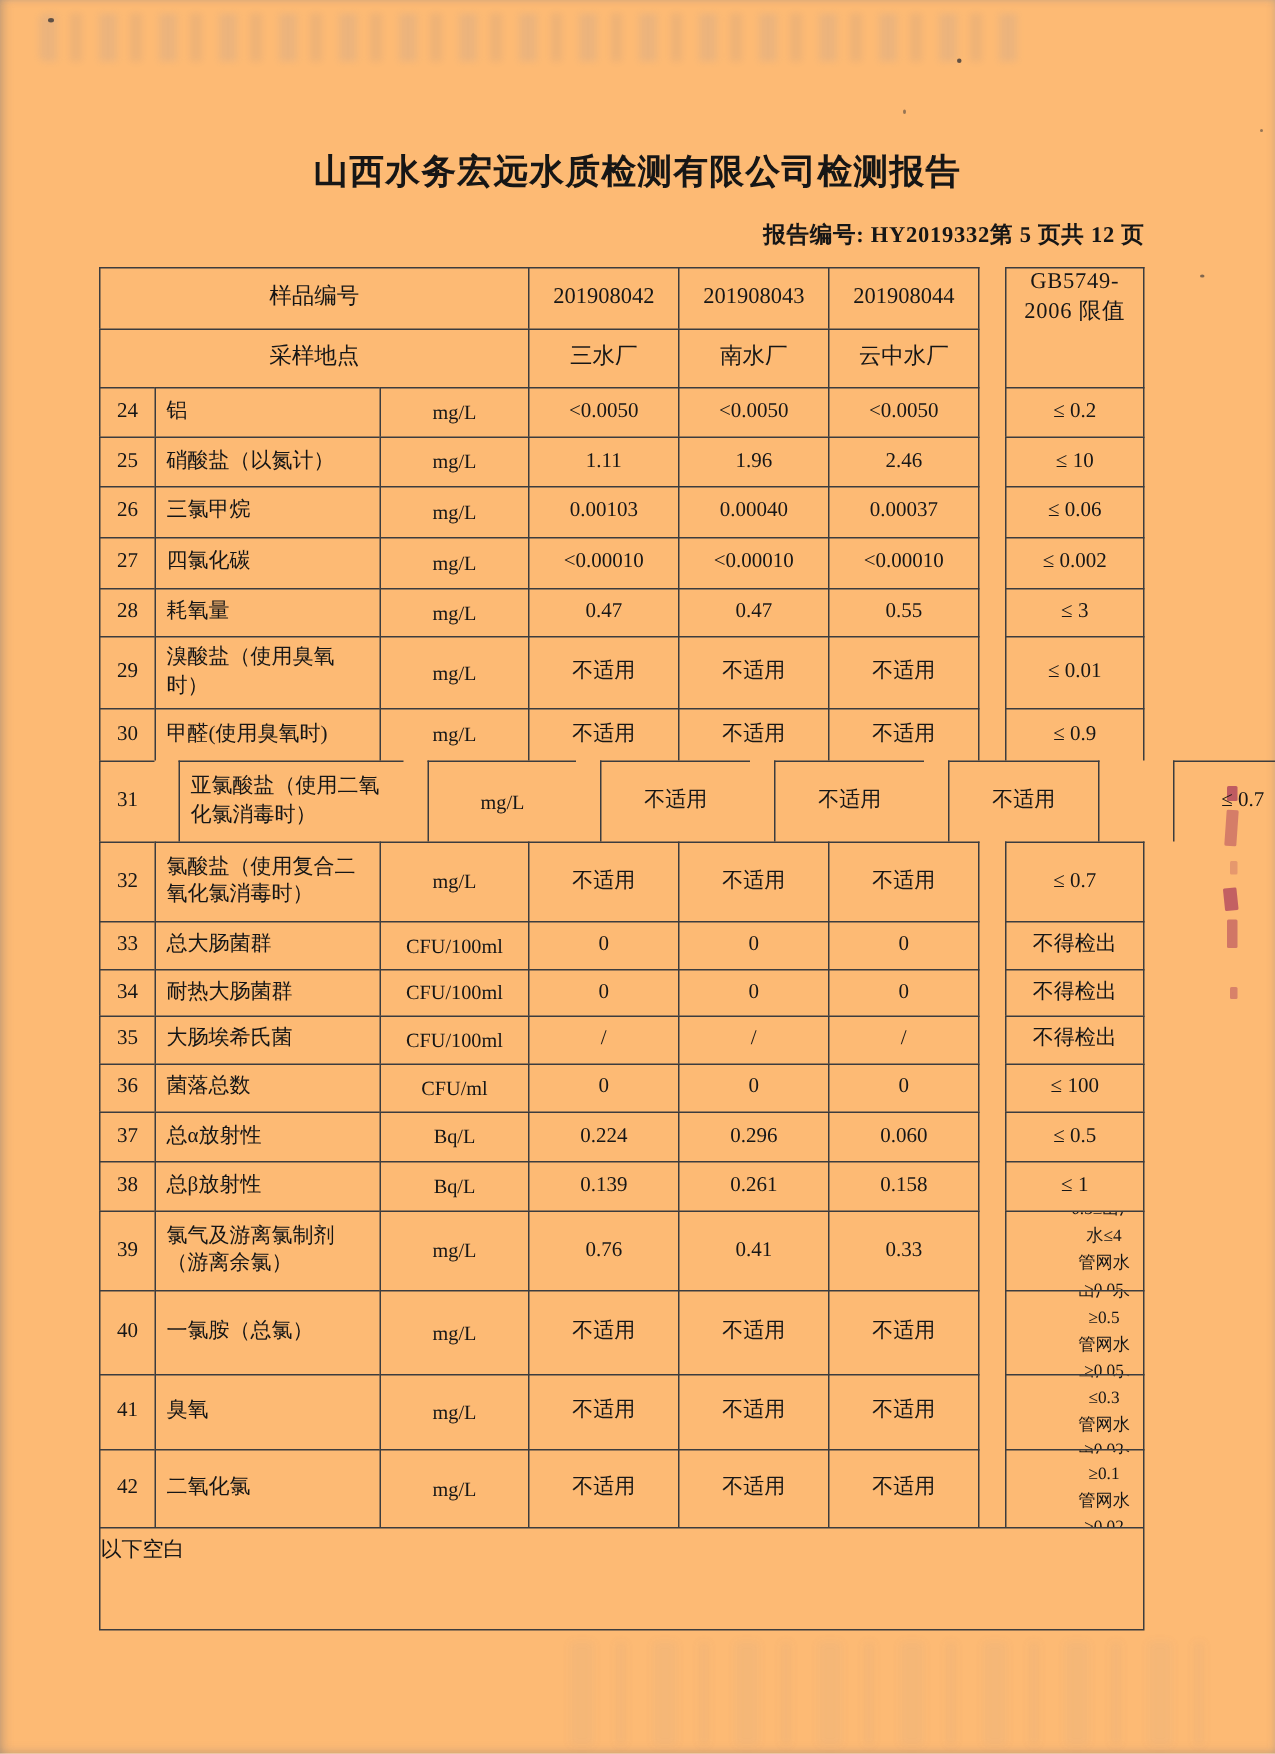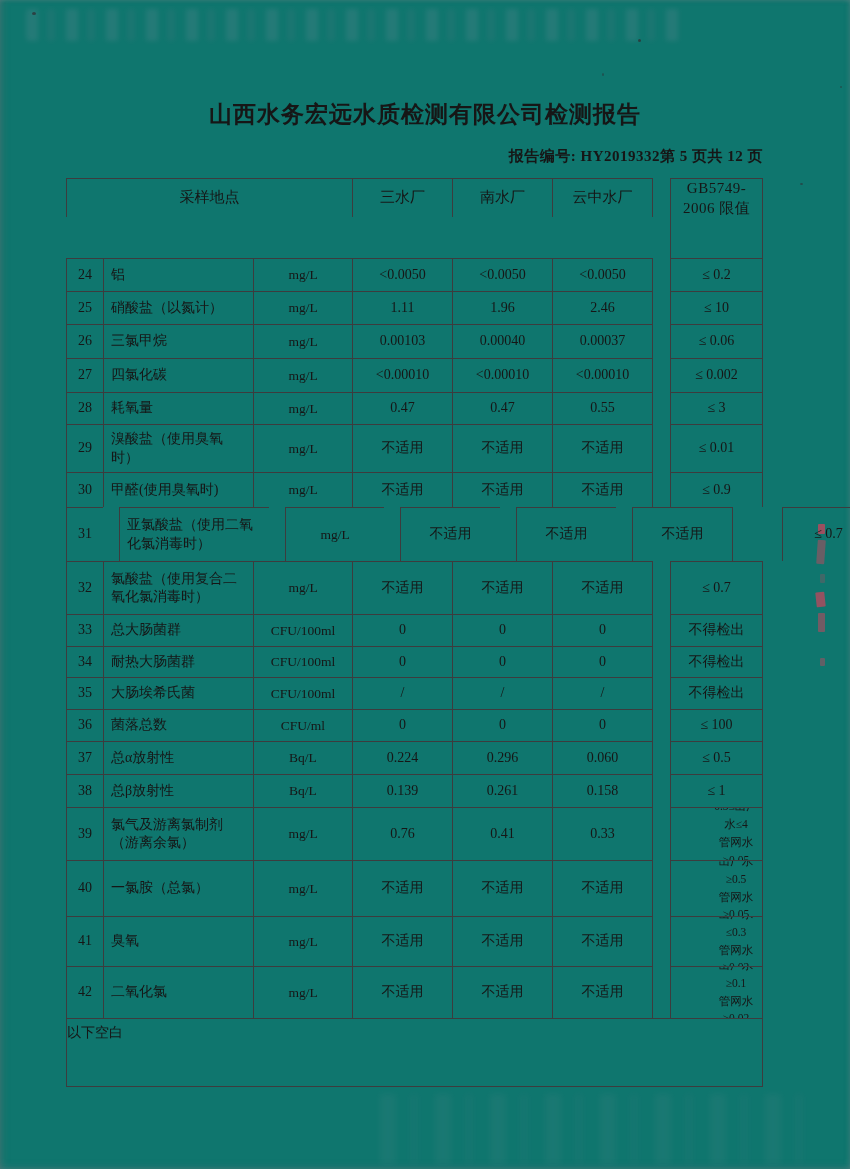--- a/index.html
+++ b/index.html
@@ -3,21 +3,21 @@
 <meta charset="utf-8">
 <style>
   html,body{margin:0;padding:0;}
   body{
     width:850px;height:1169px;
     background:#ffffff;
     font-family:"Liberation Serif","DejaVu Serif",serif;
     color:#161616;
   }
   .page{
-    position:relative;width:850px;height:1169px;background:#0f766e;overflow:hidden;
+    position:relative;width:850px;height:1169px;background:#fdba74;overflow:hidden;
     box-shadow:
       inset 5px 0 8px -4px rgba(110,110,118,.45),
       inset -3px 0 6px -3px rgba(150,150,155,.30),
       inset 0 -4px 8px -4px rgba(130,130,138,.35),
       inset 0 3px 5px -3px rgba(160,160,168,.25);
   }
   
   .ghost-top{
     position:absolute;top:9px;left:26px;width:655px;height:32px;
     background:repeating-linear-gradient(90deg,
@@ -104,20 +104,26 @@
 
   <div class="meta">
     <span>报告编号: HY2019332</span>
     <span>第 5 页共 12 页</span>
   </div>
 
   <div class="table">
 
     <div class="flexrow">
       <div style="width:587px">
+        <div class="flexrow" style="height:41px">
+          <div class="c w-merged hcell">样品编号</div>
+          <div class="c w-val hcell">201908042</div>
+          <div class="c w-val hcell">201908043</div>
+          <div class="c w-val3 hcell last-main">201908044</div>
+        </div>
         <div class="flexrow" style="height:39px">
           <div class="c w-merged hcell">采样地点</div>
           <div class="c w-val hcell">三水厂</div>
           <div class="c w-val hcell">南水厂</div>
           <div class="c w-val3 hcell last-main">云中水厂</div>
         </div>
       </div>
       <div class="w-gap"></div>
       <div class="c w-limit limit-cell limit-head">
         <span>GB5749-</span>

